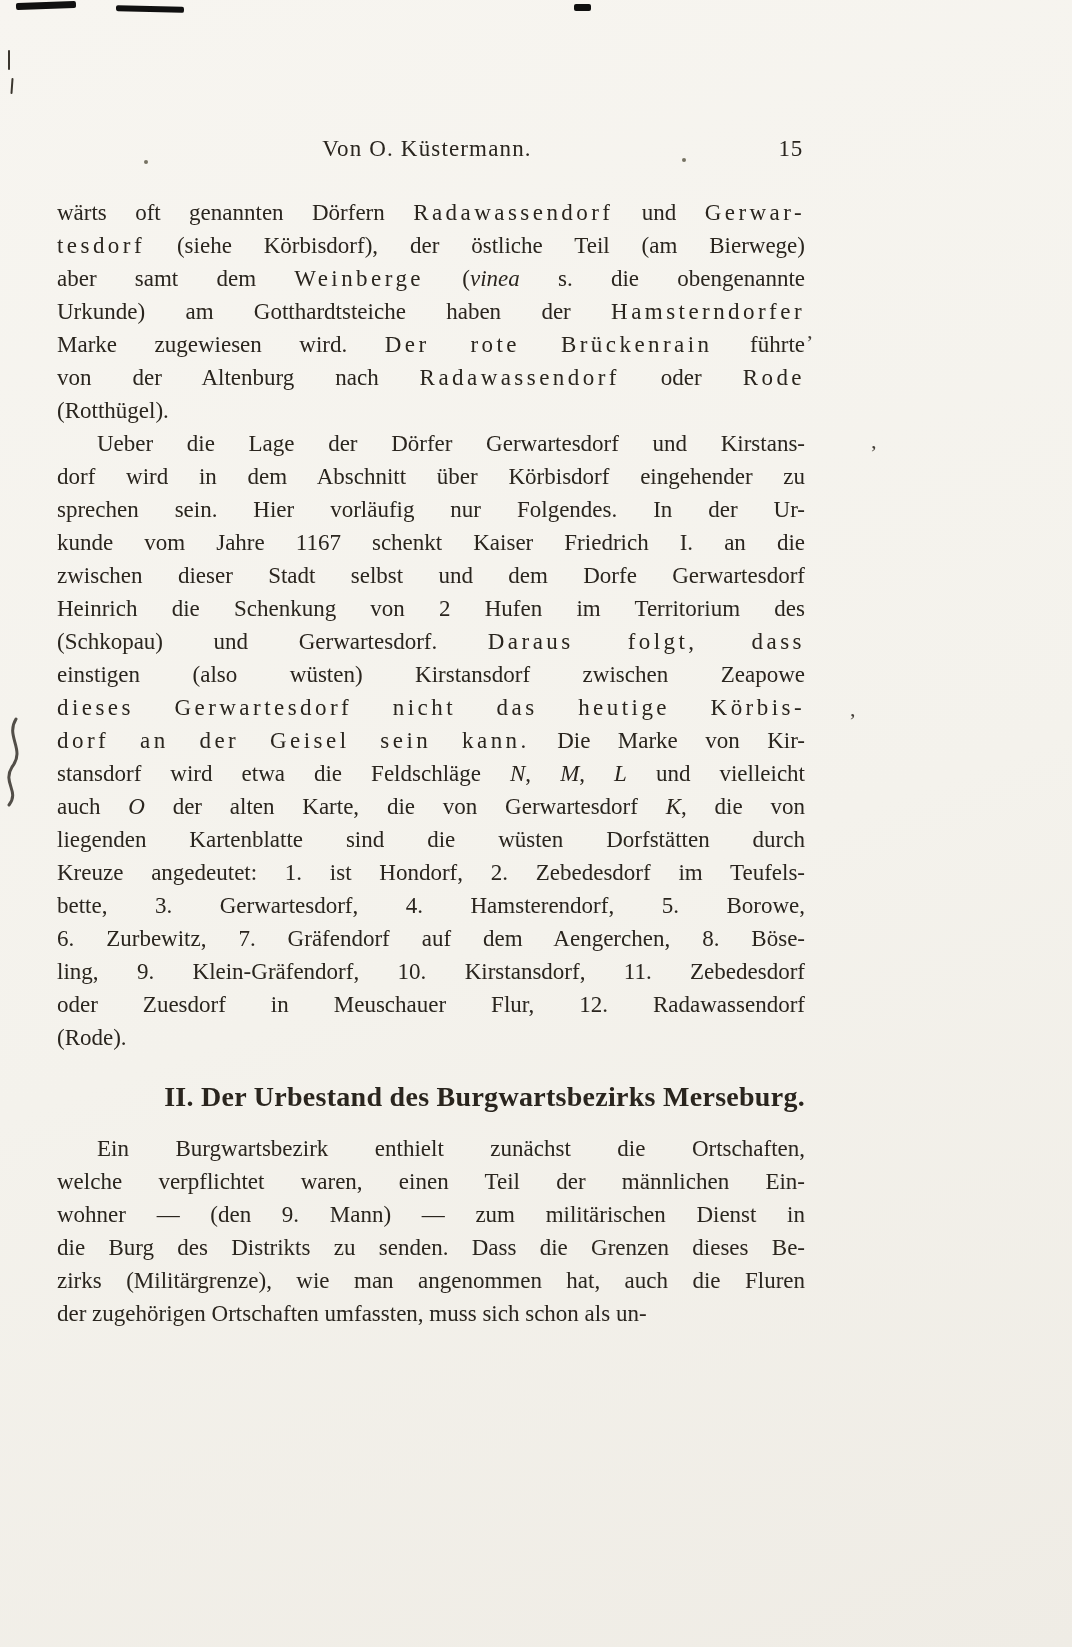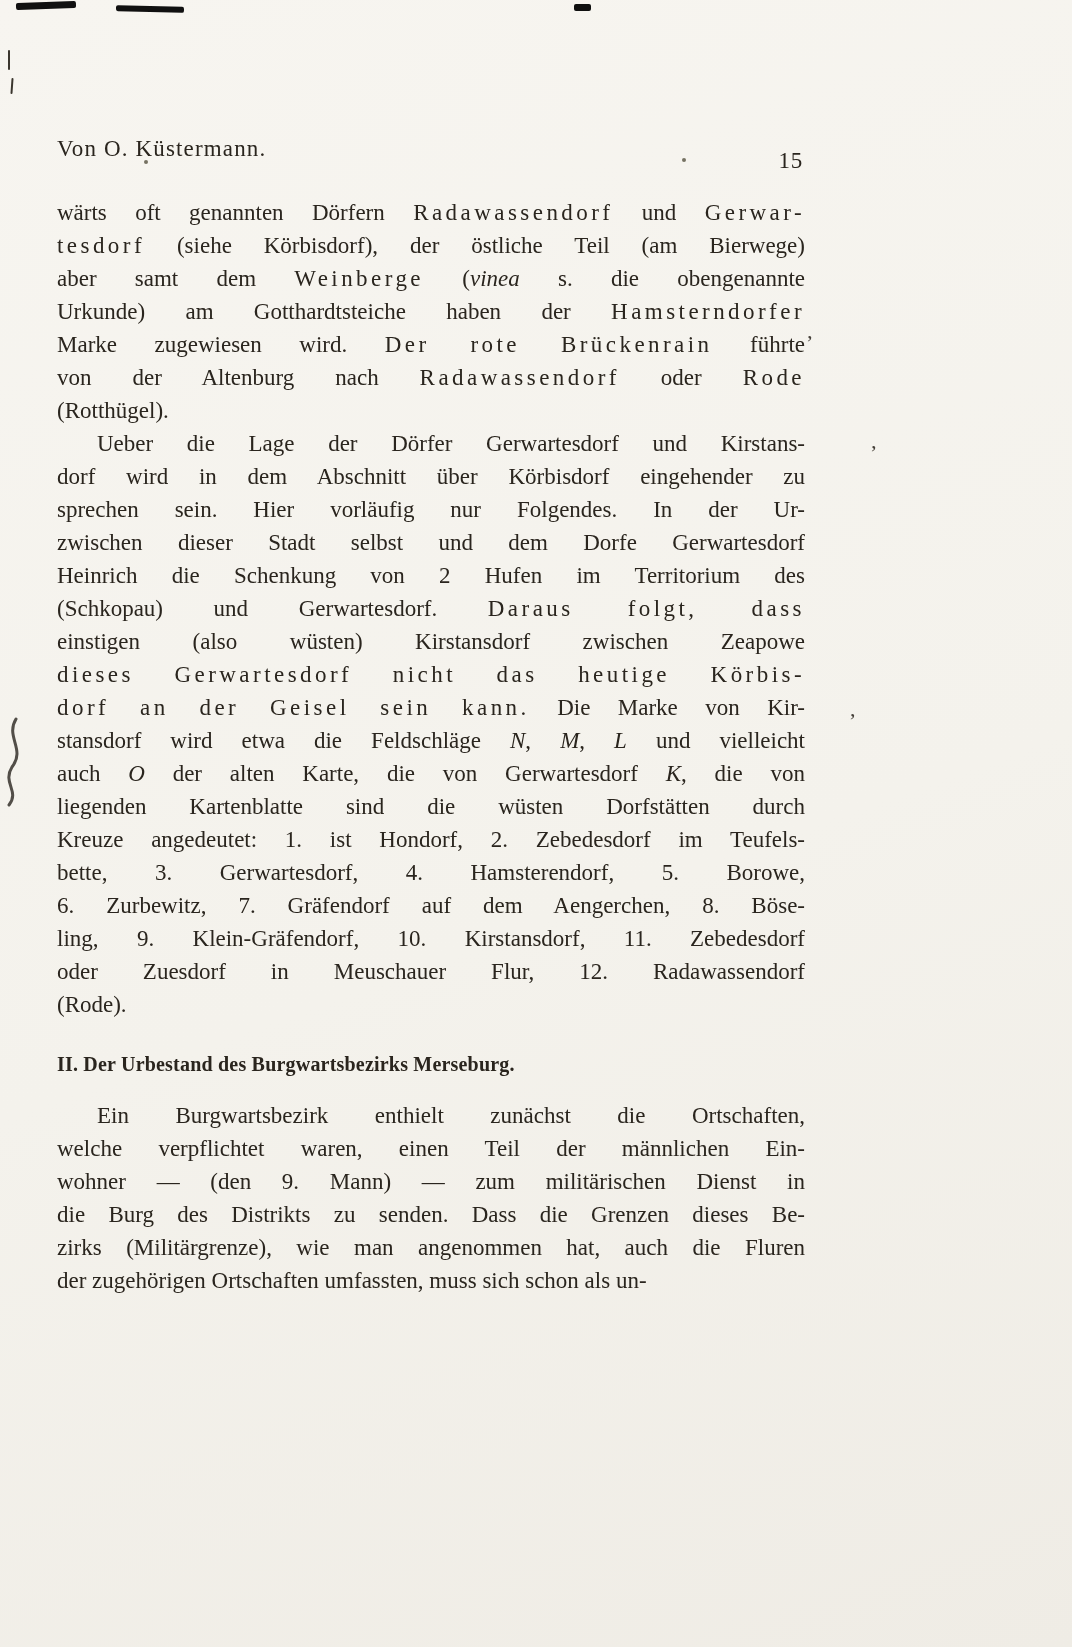--- a/index.html
+++ b/index.html
@@ -5,31 +5,31 @@
   :root { --paper:#f5f3ee; --ink:#2a251e; }
   html,body { margin:0; padding:0; background:#e8e6e0; }
   .page {
     position:relative; width:1072px; height:1647px; margin:0 auto;
     background:linear-gradient(160deg,#f7f5f0 0%, #f4f2ec 55%, #efece5 100%);
     font-family:"Liberation Serif", "DejaVu Serif", serif;
     color:var(--ink); overflow:hidden;
   }
   .textblock { position:absolute; left:57px; top:136px; width:748px; }
   .pageheader { position:relative; height:32px; margin-bottom:28px; font-size:23px; }
-  .author { position:absolute; left:0; right:8px; text-align:left; letter-spacing:0.05em; }
-  .pagenum { position:absolute; right:2px; top:12px; letter-spacing:0.03em; }
+  .author { position:absolute; left:0; right:8px; text-align:center; letter-spacing:0.05em; }
+  .pagenum { position:absolute; right:2px; top:0; letter-spacing:0.03em; }
   .bodytext { font-size:23px; line-height:33px; }
   .para { margin:0; }
   .line { text-align:justify; text-align-last:justify; }
   .line.last { text-align-last:left; }
   .line.first-indent { text-indent:40px; }
   .sp { letter-spacing:0.15em; }
   .it { font-style:italic; }
   .section-heading {
-    font-size:20px; font-weight:bold; text-align:left;
+    font-size:28px; font-weight:bold; text-align:right;
     margin:27px 0 19px 0; letter-spacing:0.01em; line-height:32px;
   }
   
   .artifact { position:absolute; background:#101010; border-radius:2px; }
   .ink-dot { position:absolute; width:4px; height:4px; border-radius:50%; background:#55503f; opacity:.8; }
   .ink-char { position:absolute; color:#46413a; font-size:22px; font-family:"Liberation Serif", serif; }
   .margin-tick { position:absolute; width:2px; background:#3b362e; border-radius:1px; }
   .squiggle { position:absolute; }
 </style>
 </head>
@@ -66,20 +66,21 @@
           <div class="line"><span>aber samt dem </span><span class="sp">Weinberge</span><span> (</span><span class="it">vinea</span><span> s. die obengenannte</span></div>
           <div class="line"><span>Urkunde) am Gotthardtsteiche haben der </span><span class="sp">Hamsterndorfer</span></div>
           <div class="line"><span>Marke zugewiesen wird. </span><span class="sp">Der rote Brückenrain</span><span> führte</span></div>
           <div class="line"><span>von der Altenburg nach </span><span class="sp">Radawassendorf</span><span> oder </span><span class="sp">Rode</span></div>
           <div class="line last"><span>(Rotthügel).</span></div>
         </div>
         <div class="para">
           <div class="line first-indent"><span>Ueber die Lage der Dörfer Gerwartesdorf und Kirstans-</span></div>
           <div class="line"><span>dorf wird in dem Abschnitt über Körbisdorf eingehender zu</span></div>
           <div class="line"><span>sprechen sein. Hier vorläufig nur Folgendes. In der Ur-</span></div>
+          <div class="line"><span>kunde vom Jahre 1167 schenkt Kaiser Friedrich I. an die</span></div>
           <div class="line"><span>zwischen dieser Stadt selbst und dem Dorfe Gerwartesdorf</span></div>
           <div class="line"><span>Heinrich die Schenkung von 2 Hufen im Territorium des</span></div>
           <div class="line"><span>(Schkopau) und Gerwartesdorf. </span><span class="sp">Daraus folgt, dass</span></div>
           <div class="line"><span>einstigen (also wüsten) Kirstansdorf zwischen Zeapowe</span></div>
           <div class="line"><span class="sp">dieses Gerwartesdorf nicht das heutige Körbis-</span></div>
           <div class="line"><span class="sp">dorf an der Geisel sein kann.</span><span> Die Marke von Kir-</span></div>
           <div class="line"><span>stansdorf wird etwa die Feldschläge </span><span class="it">N</span><span>, </span><span class="it">M</span><span>, </span><span class="it">L</span><span> und vielleicht</span></div>
           <div class="line"><span>auch </span><span class="it">O</span><span> der alten Karte, die von Gerwartesdorf </span><span class="it">K</span><span>, die von</span></div>
           <div class="line"><span>liegenden Kartenblatte sind die wüsten Dorfstätten durch</span></div>
           <div class="line"><span>Kreuze angedeutet: 1. ist Hondorf, 2. Zebedesdorf im Teufels-</span></div>

